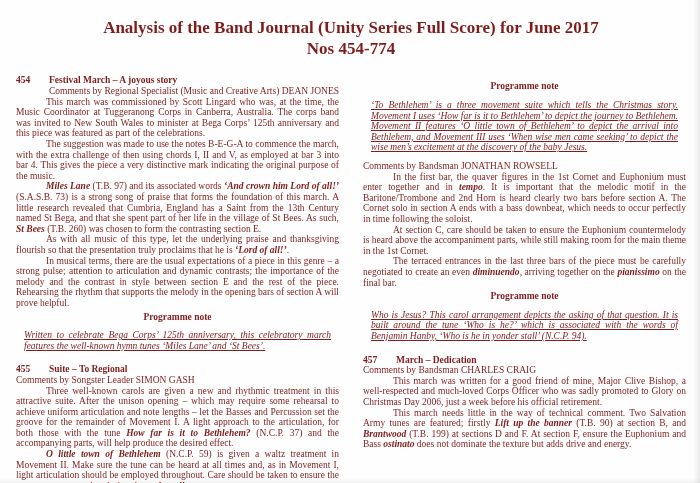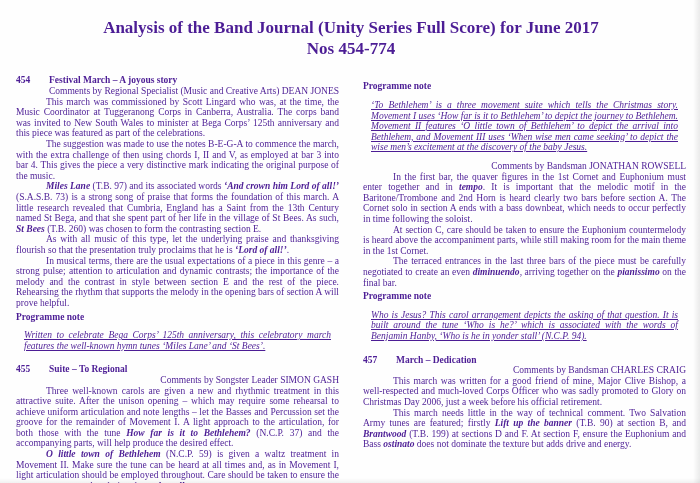--- a/index.html
+++ b/index.html
@@ -1,19 +1,19 @@
 <!DOCTYPE html>
 <html><head>
 <meta charset="utf-8">
 <style>
   html, body { margin: 0; padding: 0; background: #ffffff; }
   .page {
     width: 700px; height: 483px; box-sizing: border-box;
     background: #fefefe;
-    color: #4c1d95;
+    color: #7f1d1d;
     font-family: "Liberation Serif", serif;
     padding: 10px 14px 0 16px;
     position: relative;
     overflow: hidden;
   }
   .page::after {
     content: ""; position: absolute; top: 0; right: 0; bottom: 0; width: 7px;
     background: linear-gradient(to right, rgba(0,0,0,0), rgba(0,0,0,0.08));
     pointer-events: none;
   }
@@ -28,24 +28,24 @@
   }
   .columns { display: flex; gap: 24px; margin-top: 16px; }
   .col {
     flex: 1; min-width: 0;
     font-size: 9.5px; line-height: 10.6px;
     text-align: justify;
   }
   .sec-heading { display: flex; font-weight: bold; }
   .sec-num { width: 33px; flex: none; }
   .byline.indent { padding-left: 33px; text-align: left; }
-  .byline.center { text-align: right; }
+  .byline.center { text-align: left; }
   .para { margin: 0; text-indent: 30px; }
   .note { margin: 8px; font-style: italic; text-decoration: underline; }
-  .note-heading { font-weight: bold; margin-top: 3px; }
+  .note-heading { text-align: center; font-weight: bold; margin-top: 3px; }
   .col .sec-heading { margin-top: 13px; }
   .col .sec-heading:first-child { margin-top: 0; }
   .col .note-heading:first-child { margin-top: 6px; }
   .it { font-style: italic; font-weight: bold; }
 </style>
 </head>
 <body>
 
 <div class="page">
   <div class="doc-title">

